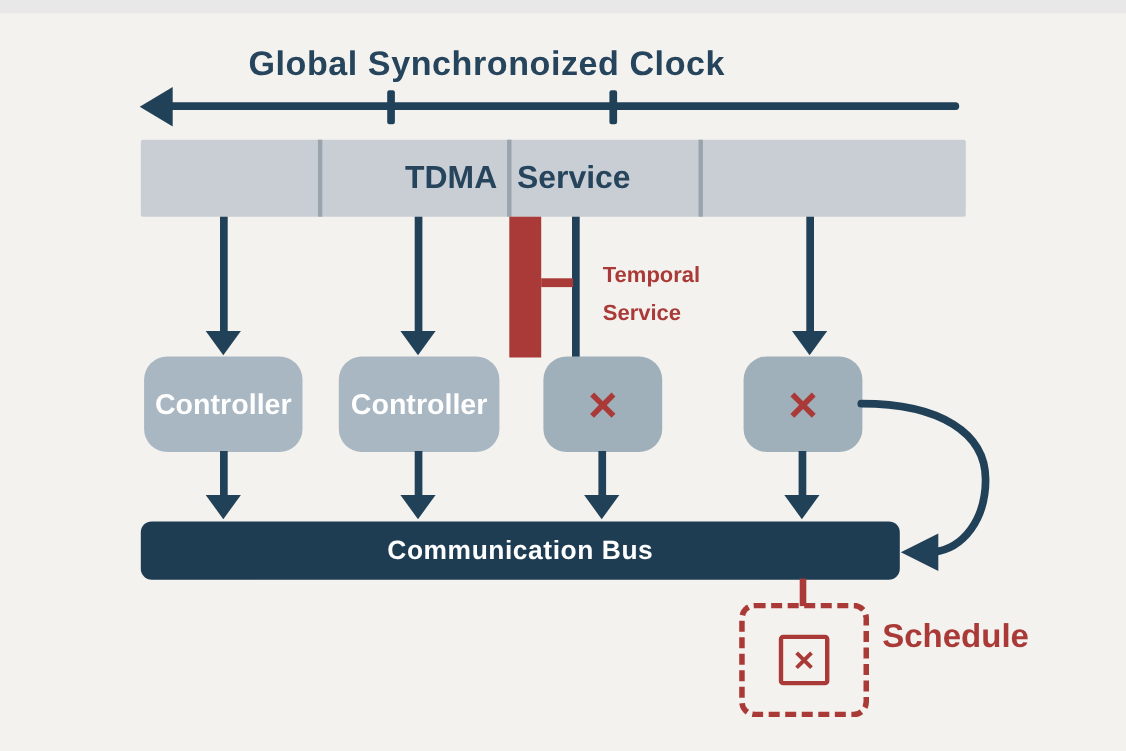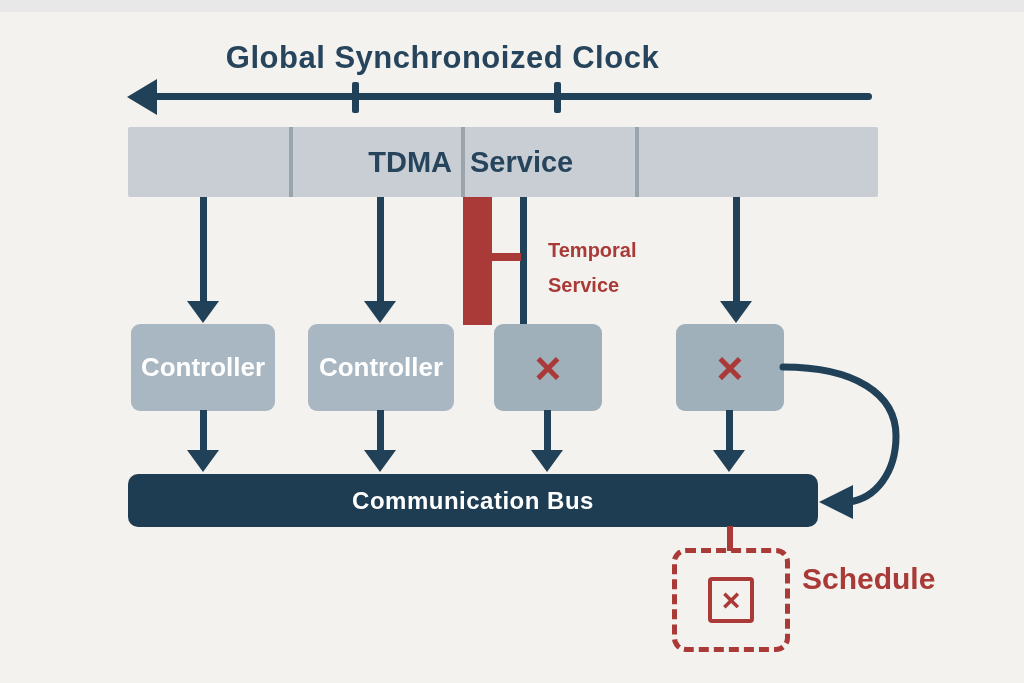--- a/index.html
+++ b/index.html
@@ -57,21 +57,21 @@
   .head-bot{ top:438px; }
 
   
   .fw-bar{ left:463px; top:185px; width:29px; height:128px; background:var(--red); }
   .fw-connector{ left:492px; top:241px; width:29px; height:8px; background:var(--red); }
   .sched-line{ left:520px; top:185px; width:7px; height:132px; background:var(--navy); }
   .fw-label{ left:548px; top:221px; font-size:20px; font-weight:bold; color:var(--red); line-height:35px; }
 
   
   .node{
-    top:312px; height:87px; border-radius:9px;
+    top:312px; height:87px; border-radius:21px;
     display:flex; align-items:center; justify-content:center;
     box-sizing:border-box;
   }
   .node.ctrl{ background:var(--box); color:#ffffff; font-size:26px; font-weight:bold; }
   .node.fail{ background:var(--failbox); }
   .n1{ left:131px; width:144px; }
   .n2{ left:308px; width:146px; }
   .n3{ left:494px; width:108px; }
   .n4{ left:676px; width:108px; }
   .x-mark{ color:var(--red); font-size:46px; font-weight:bold; line-height:1; }

